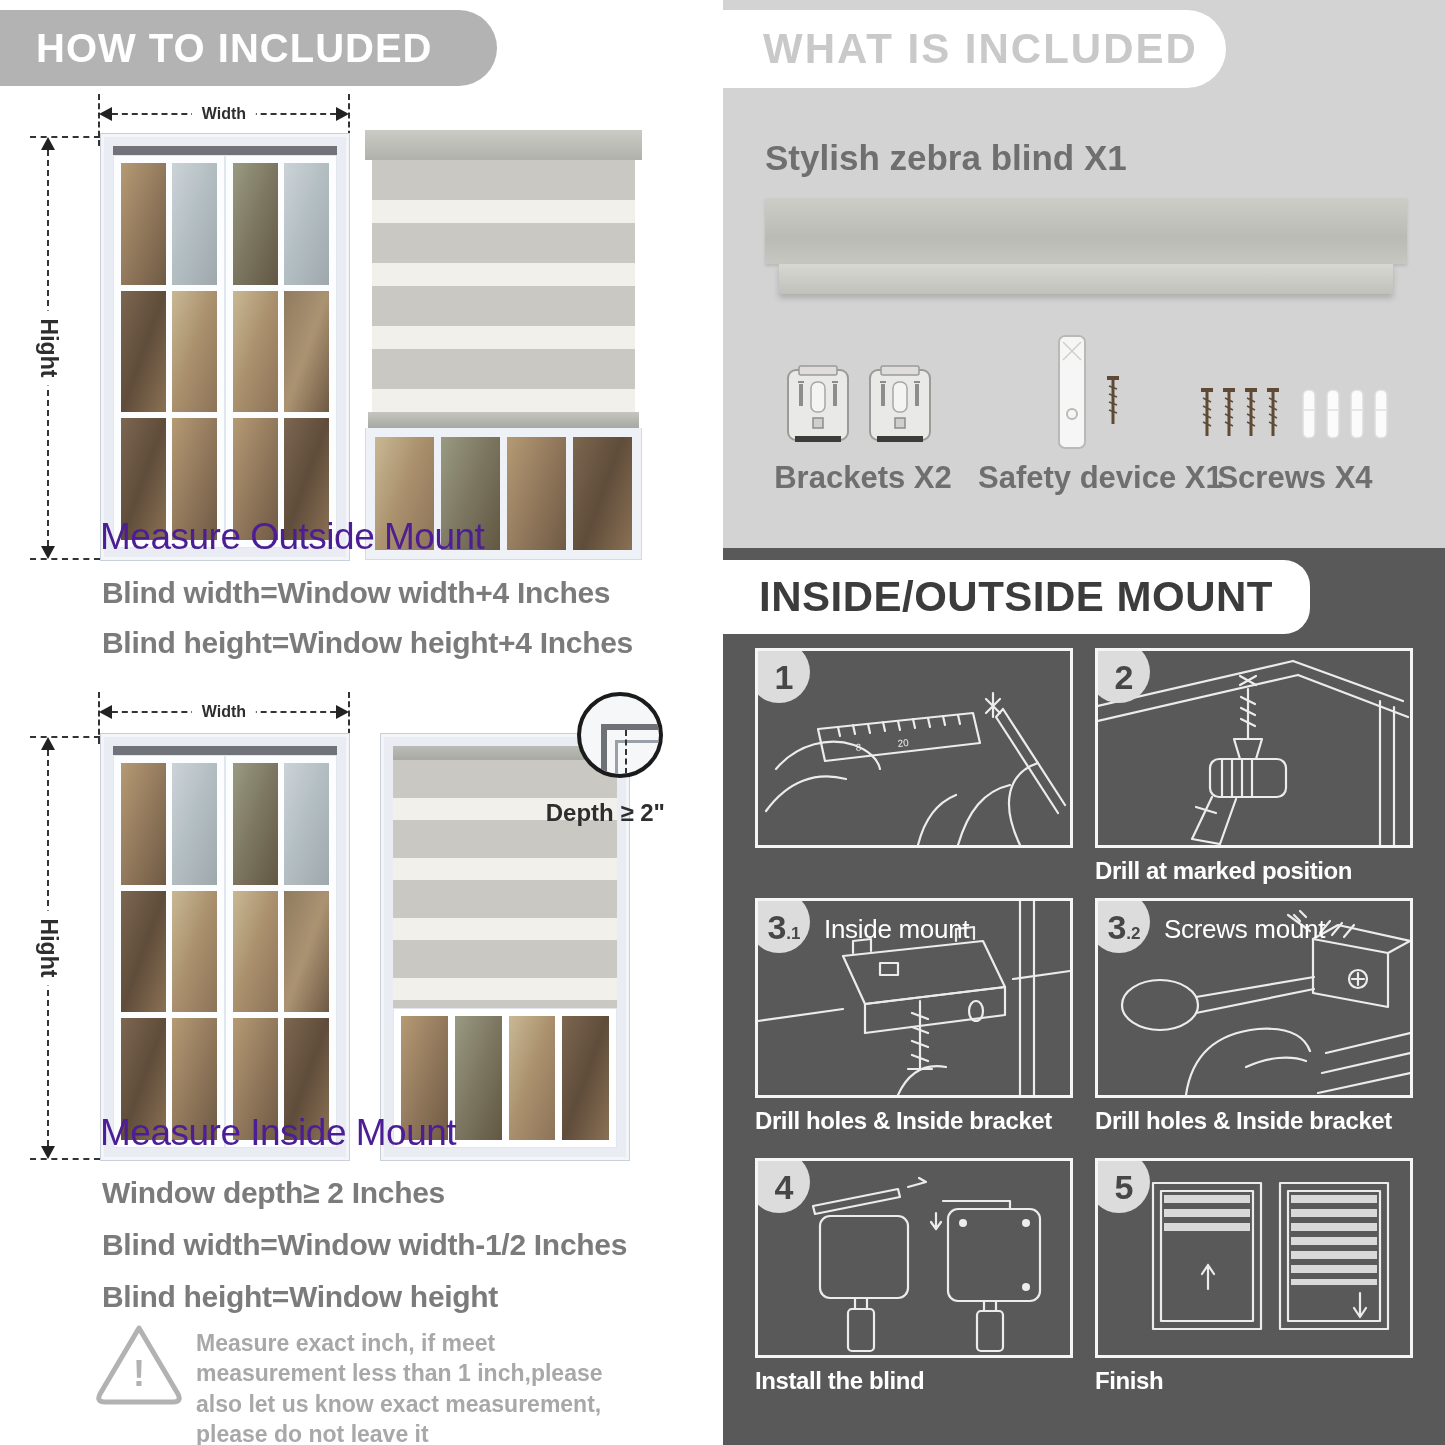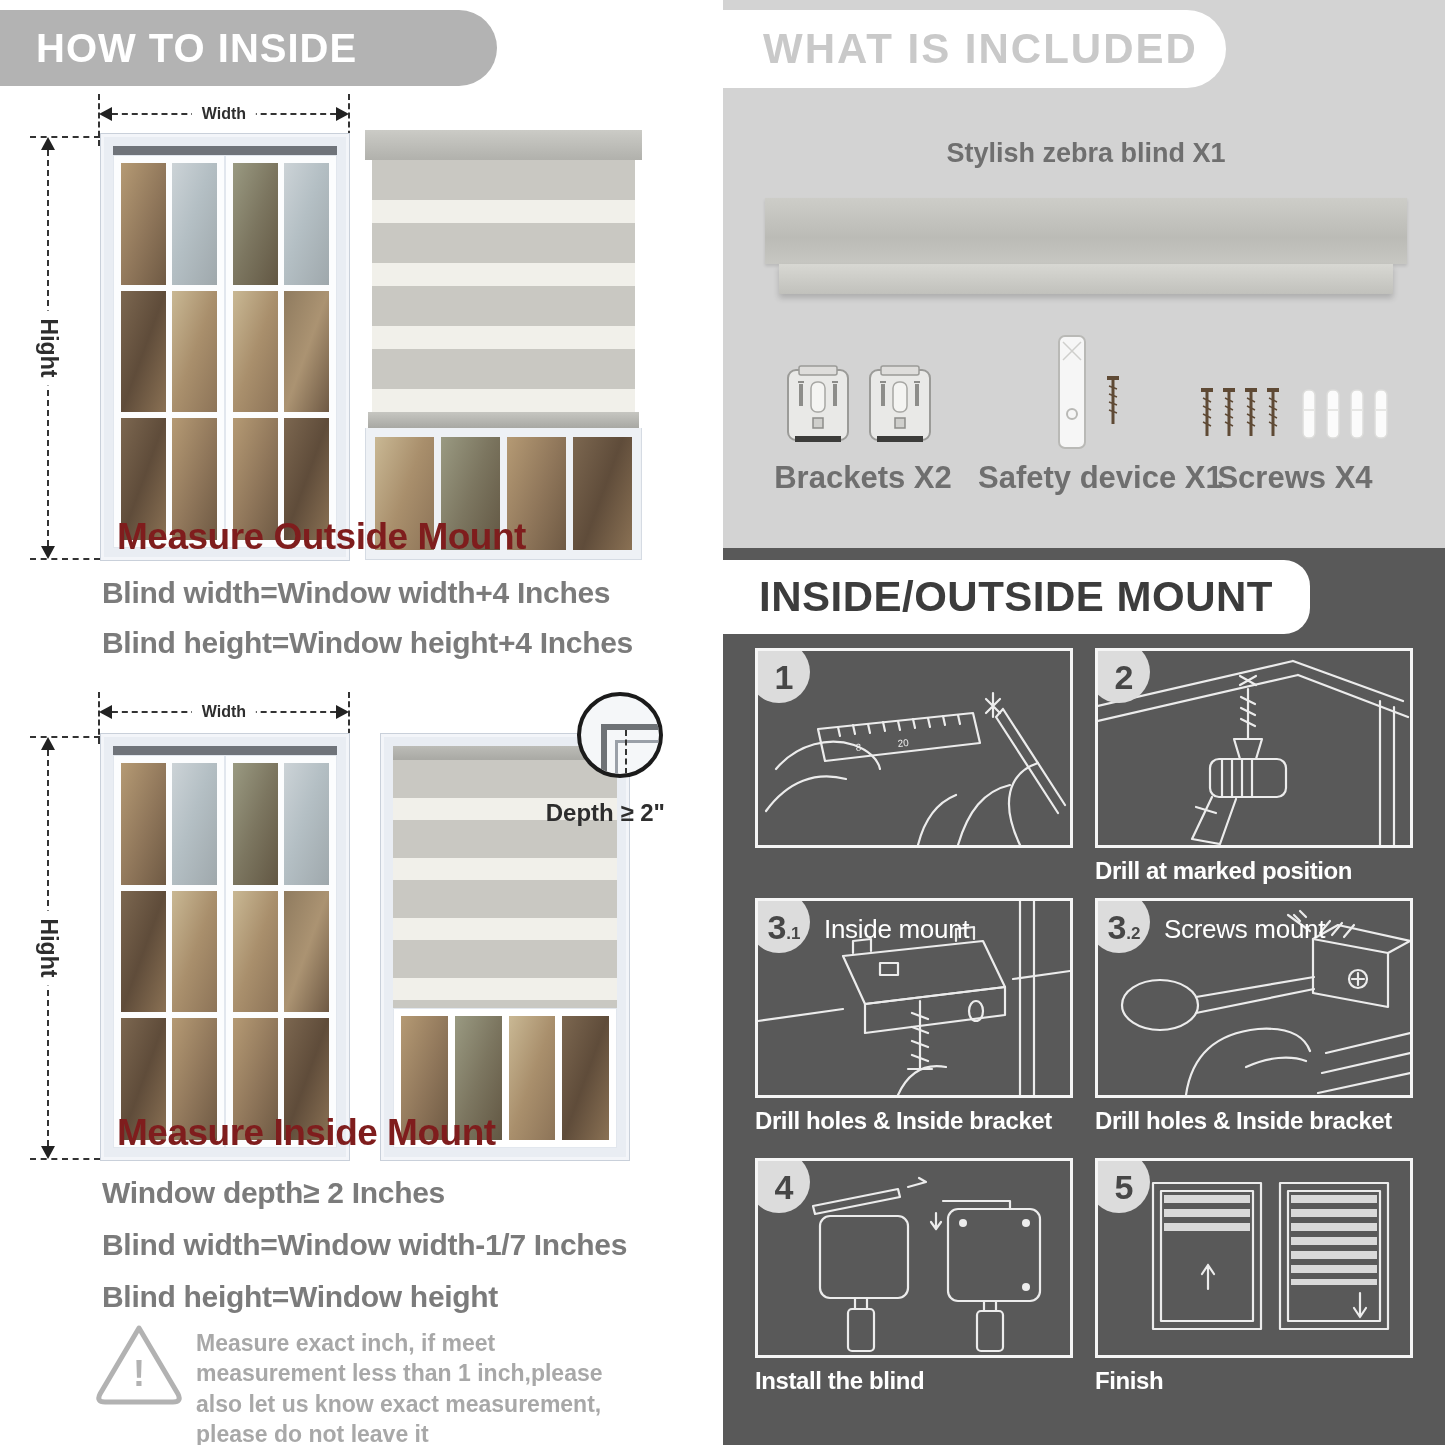--- a/index.html
+++ b/index.html
@@ -14,28 +14,28 @@
   .banner-included{left:0;top:10px;width:503px;height:78px;background:#ffffff;color:#c9c9c9;
                    font-size:42px;letter-spacing:2px;padding-left:40px;border-radius:0 39px 39px 0;}
   .banner-mount{left:0;top:12px;width:587px;height:74px;background:#ffffff;color:#3c3c3c;
                 font-size:42px;letter-spacing:.5px;padding-left:36px;border-radius:0 26px 26px 0;}
 
   
   .included-sec{position:absolute;left:723px;top:0;width:822px;height:548px;background:#d3d3d3;}
   .mount-sec{position:absolute;left:723px;top:548px;width:722px;height:897px;background:#595959;}
 
   
-  .h-title{position:absolute;font-weight:bold;font-size:37px;color:#7f1d1d;letter-spacing:-.5px;white-space:nowrap;margin-left:17px;}
+  .h-title{position:absolute;font-weight:normal;font-size:37px;color:#4c1d95;letter-spacing:-.5px;white-space:nowrap;}
   .h-line{position:absolute;font-weight:bold;font-size:30px;color:#7b7b7b;letter-spacing:-.3px;white-space:nowrap;}
   .depth-lbl{position:absolute;left:505px;top:799px;width:160px;text-align:right;
              font-weight:bold;font-size:24px;color:#2e2e2e;white-space:nowrap;}
   .warn-text{position:absolute;left:196px;top:1328px;width:452px;font-weight:bold;
              font-size:23px;line-height:1.32;color:#a8a8a8;}
-  .prod-label{position:absolute;left:42px;top:138px;width:642px;text-align:center;
-              font-weight:bold;font-size:27px;color:#6f6f6f;}
+  .prod-label{position:absolute;left:42px;top:138px;width:642px;text-align:left;
+              font-weight:bold;font-size:35px;color:#6f6f6f;}
   .inc-label{position:absolute;top:460px;text-align:center;font-weight:bold;font-size:31px;color:#6f6f6f;white-space:nowrap;}
 
   
   .h-arrow{position:absolute;height:24px;}
   .h-arrow::before,.h-arrow::after{content:"";position:absolute;top:-8px;bottom:-20px;border-left:2px dashed #333;}
   .h-arrow::before{left:0;} .h-arrow::after{right:0;}
   .h-arrow .ln{position:absolute;left:4px;right:4px;top:11px;border-top:2px dashed #333;}
   .h-arrow .tri-l{position:absolute;left:1px;top:5px;width:0;height:0;border-style:solid;
                   border-width:7px 13px 7px 0;border-color:transparent #222 transparent transparent;}
   .h-arrow .tri-r{position:absolute;right:1px;top:5px;width:0;height:0;border-style:solid;
@@ -114,21 +114,21 @@
   .art{position:absolute;inset:0;}
   .art svg{display:block;}
   .ln-art{stroke:#ececec;stroke-width:2.2;fill:none;stroke-linecap:round;stroke-linejoin:round;}
 </style>
 </head>
 <body>
 
 <div class="canvas">
 
   <div class="banner banner-measure">
-    <span>HOW TO INSIDE</span>
+    <span>HOW TO INCLUDED</span>
   </div>
 
   <div class="h-arrow" style="left:98px;top:102px;width:252px;">
     <span class="ln"></span>
     <span class="tri-l"></span>
     <span class="tri-r"></span>
     <span class="lbl">Width</span>
   </div>
   <div class="v-arrow" style="left:36px;top:136px;height:424px;">
     <span class="ln"></span>
@@ -231,21 +231,21 @@
 
   <div class="mag">
     <span class="L1"></span>
     <span class="L2"></span>
     <span class="dash"></span>
   </div>
   <div class="depth-lbl">Depth ≥ 2"</div>
 
   <div class="h-title" style="left:100px;top:1112px;">Measure Inside Mount</div>
   <div class="h-line" style="left:102px;top:1176px;">Window depth≥ 2 Inches</div>
-  <div class="h-line" style="left:102px;top:1228px;">Blind width=Window width-1/7 Inches</div>
+  <div class="h-line" style="left:102px;top:1228px;">Blind width=Window width-1/2 Inches</div>
   <div class="h-line" style="left:102px;top:1280px;">Blind height=Window height</div>
 
   <div class="abs" style="left:94px;top:1322px;">
     <svg width="90" height="84" viewBox="0 0 90 84">
       <path d="M45,6 L84,72 Q88,80 79,80 L11,80 Q2,80 6,72 Z" fill="none" stroke="#b2b2b2" stroke-width="5" stroke-linejoin="round"></path>
       <text x="45" y="64" font-size="36" font-weight="bold" fill="#b2b2b2" text-anchor="middle">!</text>
     </svg>
   </div>
   <div class="warn-text">Measure exact inch, if meet measurement less than 1 inch,please also let us know exact measurement, please do not leave it</div>
 

